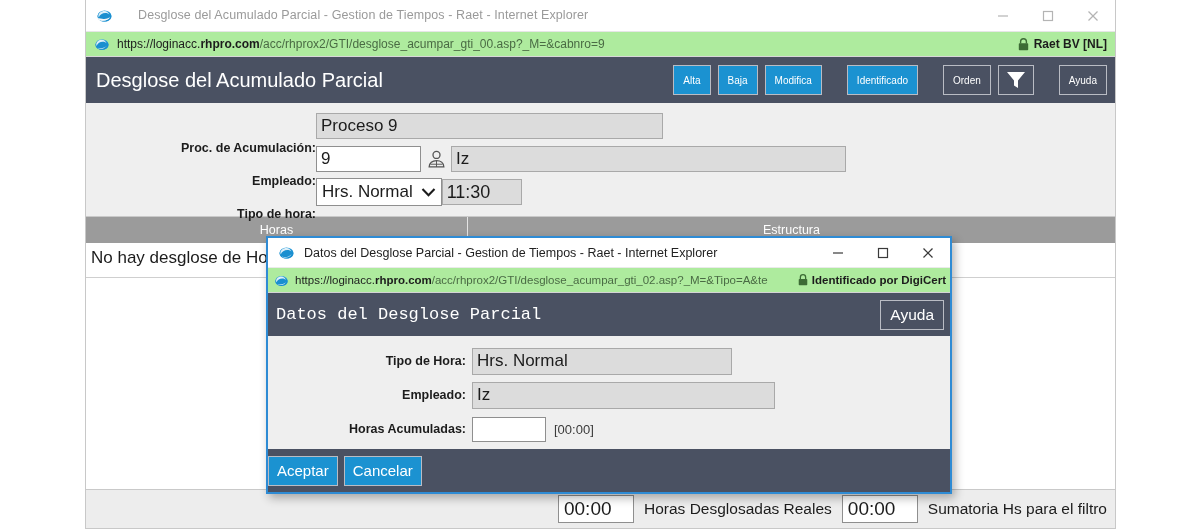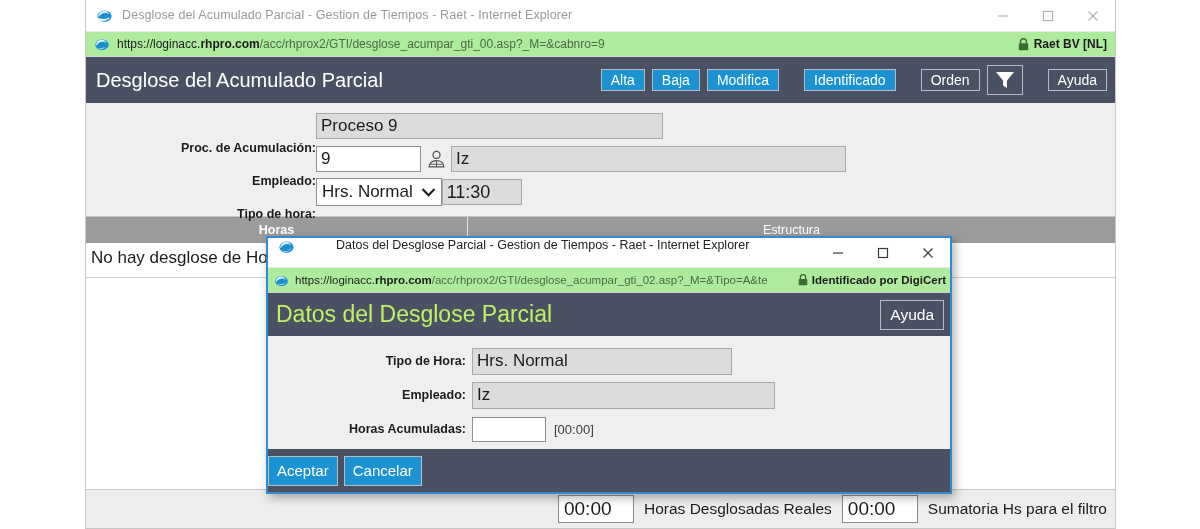--- a/index.html
+++ b/index.html
@@ -21,20 +21,21 @@
     border-top: none;
     overflow: hidden;
   }
   #browser-titlebar {
     height: 31px;
     background: #ffffff;
     display: flex;
     align-items: center;
     position: relative;
     border-bottom: 1px solid #ffffff;
+    gap: 16px;
   }
   .ie-logo {
     width: 17px; height: 17px;
     margin-left: 10px; margin-right: 9px;
     position: relative;
     flex: 0 0 auto;
   }
   .ie-logo svg { display:block; }
   #browser-title-text {
     font-size: 12.5px;
@@ -97,23 +98,23 @@
     font-weight: normal;
     white-space: nowrap;
   }
   #app-toolbar {
     position: absolute;
     right: 8px; top: 0; bottom: 0;
     display: flex; align-items: center;
     gap: 0;
   }
   .tb-btn {
-    height: 22px;
+    height: 30px;
     display: flex; align-items: center; justify-content: center;
-    font-size: 14px;
+    font-size: 10px;
     padding: 0 9px;
     white-space: nowrap;
     cursor: pointer;
     border: 1px solid #b9bcc4;
   }
   .tb-btn.filled { background: #1b92d1; color: #ffffff; }
   .tb-btn.outline { background: transparent; color: #ffffff; }
   .tb-gap-sm { width: 7px; flex:0 0 auto; }
   .tb-gap-lg { width: 25px; flex:0 0 auto; }
   .tb-icon-btn {
@@ -188,21 +189,21 @@
     display: flex;
     height: 26px;
     background: #9b9b9b;
   }
   .th {
     color: #ffffff;
     font-size: 12.5px;
     display: flex; align-items: center; justify-content: center;
     height: 26px;
   }
-  #th-horas { width: 382px; border-right: 1px solid #e4e4e4; font-weight: bold; }
+  #th-horas { width: 382px; border-right: 1px solid #e4e4e4; }
   #th-estructura { flex: 1; }
   #table-body {
     background: #ffffff;
     height: 232px;
     position: relative;
   }
   #empty-msg {
     font-size: 17px;
     color: #1c1c1c;
     padding: 5px 0 0 5px;
@@ -249,23 +250,22 @@
     width: 686px; height: 258px;
     background: #ffffff;
     border: 2px solid #2e8bd4;
     box-shadow: 3px 4px 9px rgba(0,0,0,.30);
     overflow: hidden;
     z-index: 50;
   }
   #modal-titlebar {
     height: 29px;
     background: #ffffff;
-    display: flex; 
-    position: relative;
-    gap: 32px;
+    display: flex; align-items: center;
+    position: relative;
   }
   #modal-title-text {
     font-size: 12.5px;
     color: #222222;
     white-space: nowrap;
   }
   #modal-winbtns {
     position: absolute; right: 0; top: 0;
     height: 29px; display: flex;
   }
@@ -287,23 +287,24 @@
     white-space: nowrap;
   }
   #modal-header {
     height: 43px;
     background: #4a5162;
     display: flex; align-items: center;
     padding: 0 6px 0 8px;
     position: relative;
   }
   #modal-header-title {
-    color: #bef264;
-    font-size: 23px;
-    white-space: nowrap;
+    color: #ffffff;
+    font-size: 17px;
+    white-space: nowrap;
+    font-family: Liberation Mono, monospace;
   }
   #modal-ayuda {
     position: absolute; right: 6px;
     height: 30px;
     border: 1px solid #b9bcc4;
     color: #ffffff;
     font-size: 15.5px;
     display: flex; align-items: center; padding: 0 9px;
     cursor: pointer;
   }

